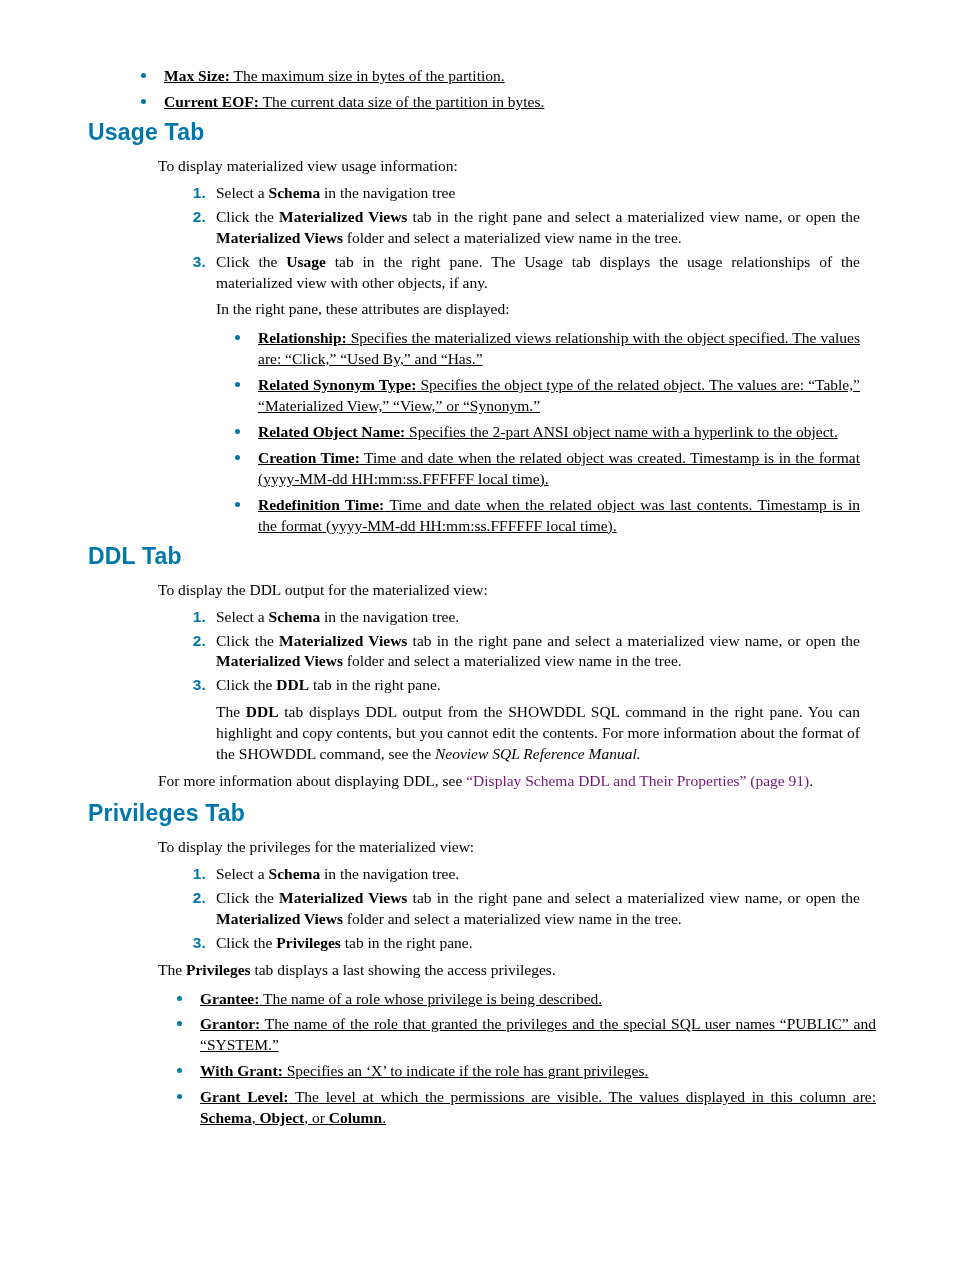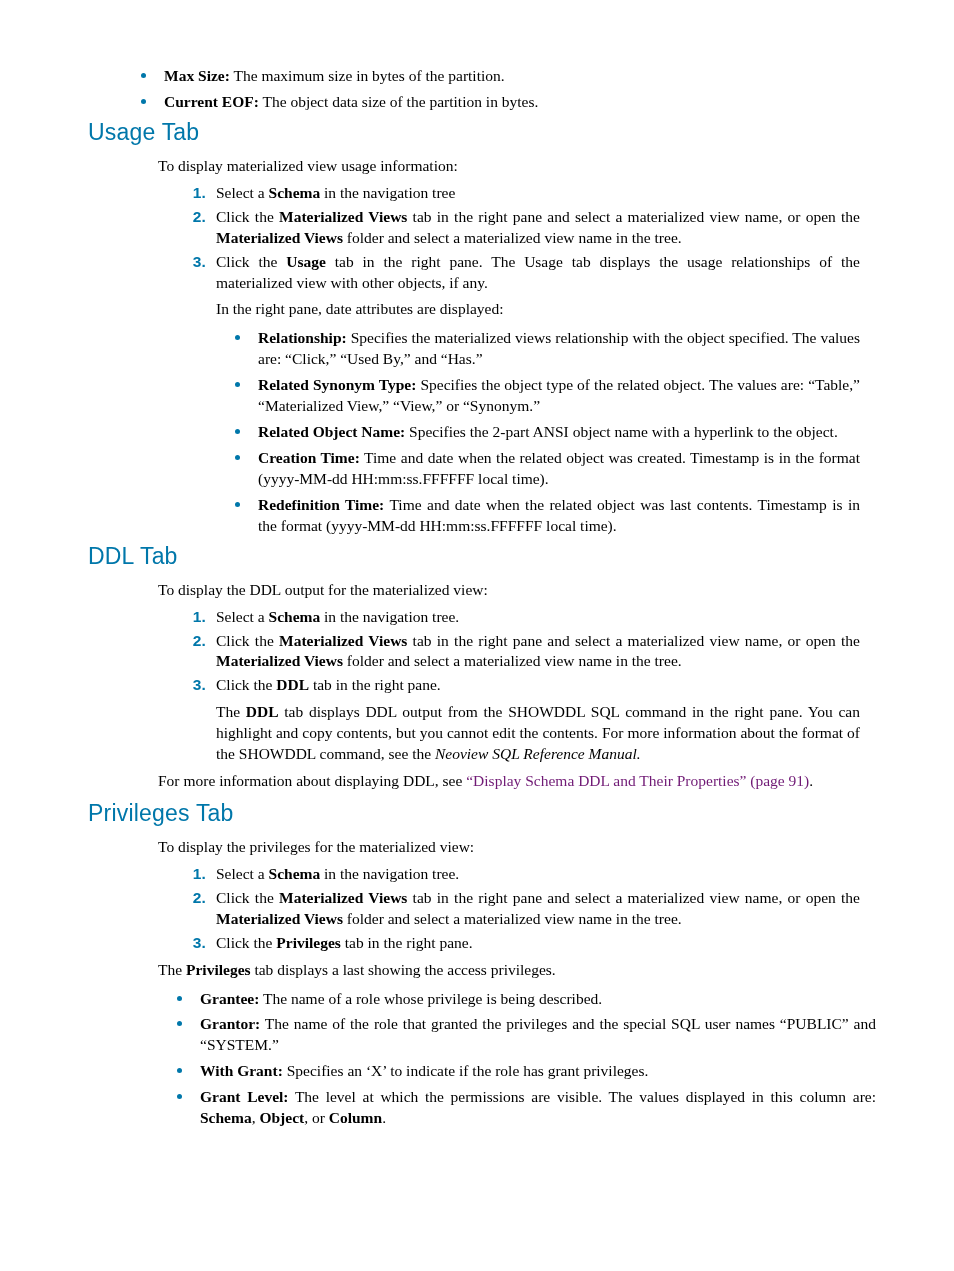--- a/index.html
+++ b/index.html
@@ -9,21 +9,21 @@
     line-height: 1.35;
     color: #000;
     background: #fff;
     margin: 0;
     padding: 60px 78px 40px 88px;
     width: 954px;
     box-sizing: border-box;
   }
   h2.section {
     font-family: "Trebuchet MS", "Lucida Sans", Arial, sans-serif;
-    font-weight: 400;
+    font-weight: 700;
     color: #0077aa;
     font-size: 23px;
     margin: 0 0 8px 0;
     letter-spacing: 0.2px;
   }
   p.intro {
     margin: 6px 0 6px 70px;
   }
   ol.steps {
     margin: 4px 0 4px 70px;
@@ -44,20 +44,21 @@
     margin: 4px 0 4px 100px;
     padding-left: 36px;
   }
   ul.bullets.nested {
     margin-left: 34px;
   }
   ul.bullets > li {
     padding-left: 6px;
     margin: 3px 0;
     text-align: justify;
+    text-decoration: underline;
   }
   ul.bullets > li::marker {
     color: #0077aa;
     font-size: 1.1em;
   }
   .step-body {
     margin: 6px 0 6px 0;
     text-align: justify;
   }
   a.link {
@@ -68,36 +69,36 @@
   .italic { font-style: italic; }
 </style>
 </head>
 <body>
 
 <ul class="bullets nested">
   <li>
     <span class="bold">Max Size:</span><span> The maximum size in bytes of the partition.</span>
   </li>
   <li>
-    <span class="bold">Current EOF:</span><span> The object data size of the partition in bytes.</span>
+    <span class="bold">Current EOF:</span><span> The current data size of the partition in bytes.</span>
   </li>
 </ul>
 
 <h2 class="section">Usage Tab</h2>
 <p class="intro">To display materialized view usage information:</p>
 <ol class="steps">
   <li>
     <span>Select a </span><span class="bold">Schema</span><span> in the navigation tree</span>
   </li>
   <li>
     <span>Click the </span><span class="bold">Materialized Views</span><span> tab in the right pane and select a materialized view name, or open the </span><span class="bold">Materialized Views</span><span> folder and select a materialized view name in the tree.</span>
   </li>
   <li>
     <span>Click the </span><span class="bold">Usage</span><span> tab in the right pane. The Usage tab displays the usage relationships of the materialized view with other objects, if any.</span>
-    <p class="step-body">In the right pane, date attributes are displayed:</p>
+    <p class="step-body">In the right pane, these attributes are displayed:</p>
     <ul class="bullets" style="margin-left:0; padding-left:36px;">
       <li><span class="bold">Relationship:</span><span> Specifies the materialized views relationship with the object specified. The values are: “Click,” “Used By,” and “Has.”</span></li>
       <li><span class="bold">Related Synonym Type:</span><span> Specifies the object type of the related object. The values are: “Table,” “Materialized View,” “View,” or “Synonym.”</span></li>
       <li><span class="bold">Related Object Name:</span><span> Specifies the 2-part ANSI object name with a hyperlink to the object.</span></li>
       <li><span class="bold">Creation Time:</span><span> Time and date when the related object was created. Timestamp is in the format (yyyy-MM-dd HH:mm:ss.FFFFFF local time).</span></li>
       <li><span class="bold">Redefinition Time:</span><span> Time and date when the related object was last contents. Timestamp is in the format (yyyy-MM-dd HH:mm:ss.FFFFFF local time).</span></li>
     </ul>
   </li>
 </ol>
 

